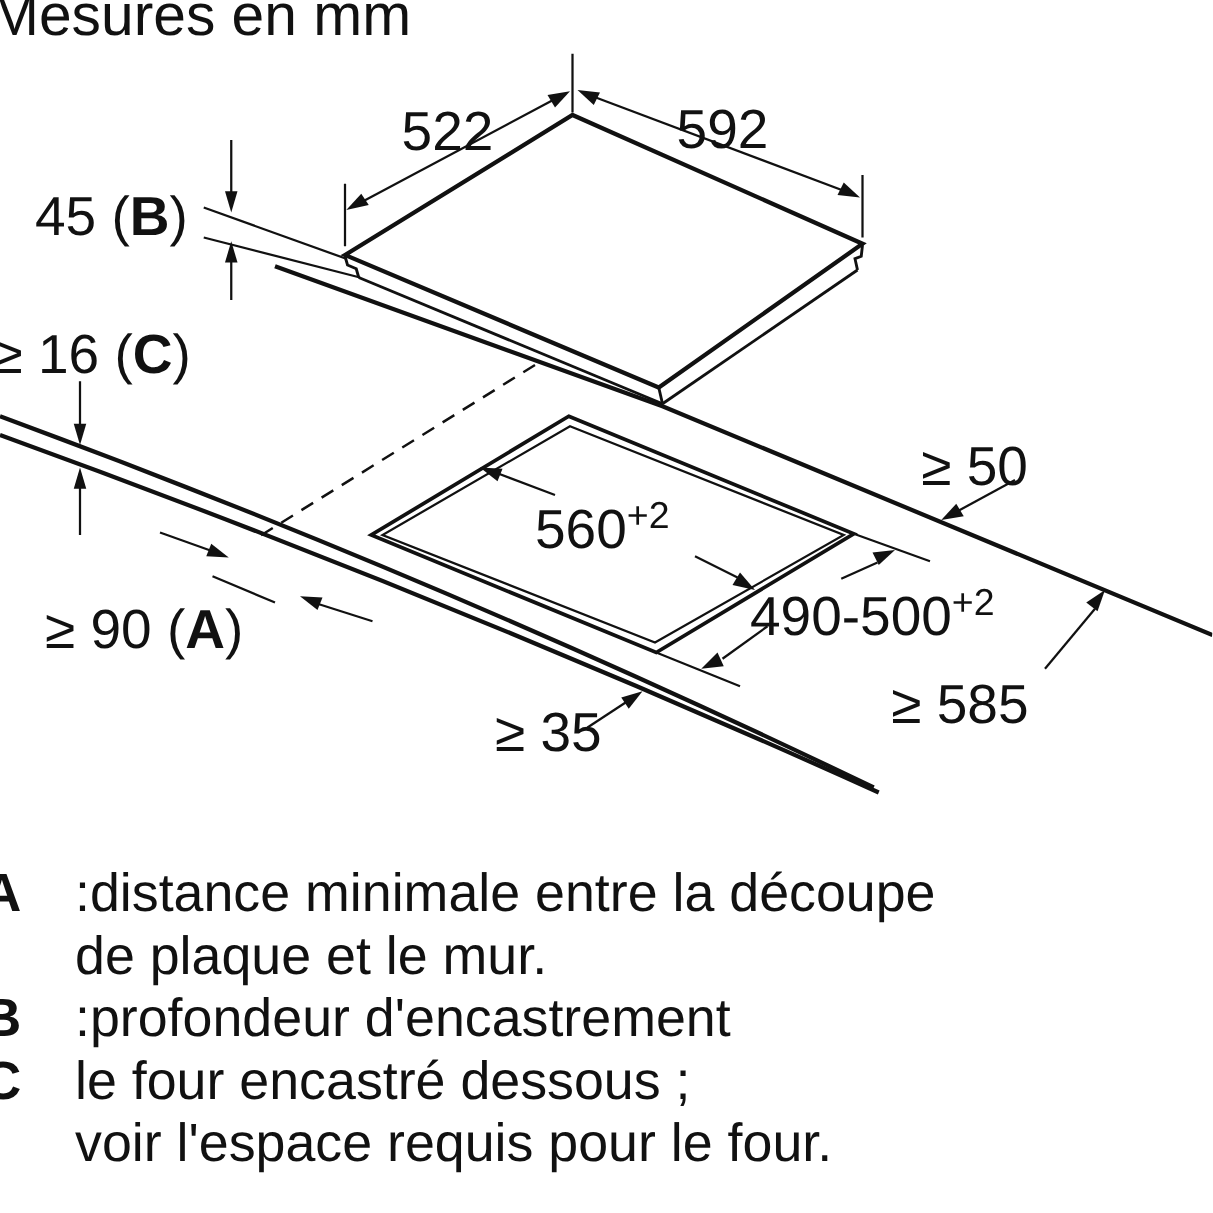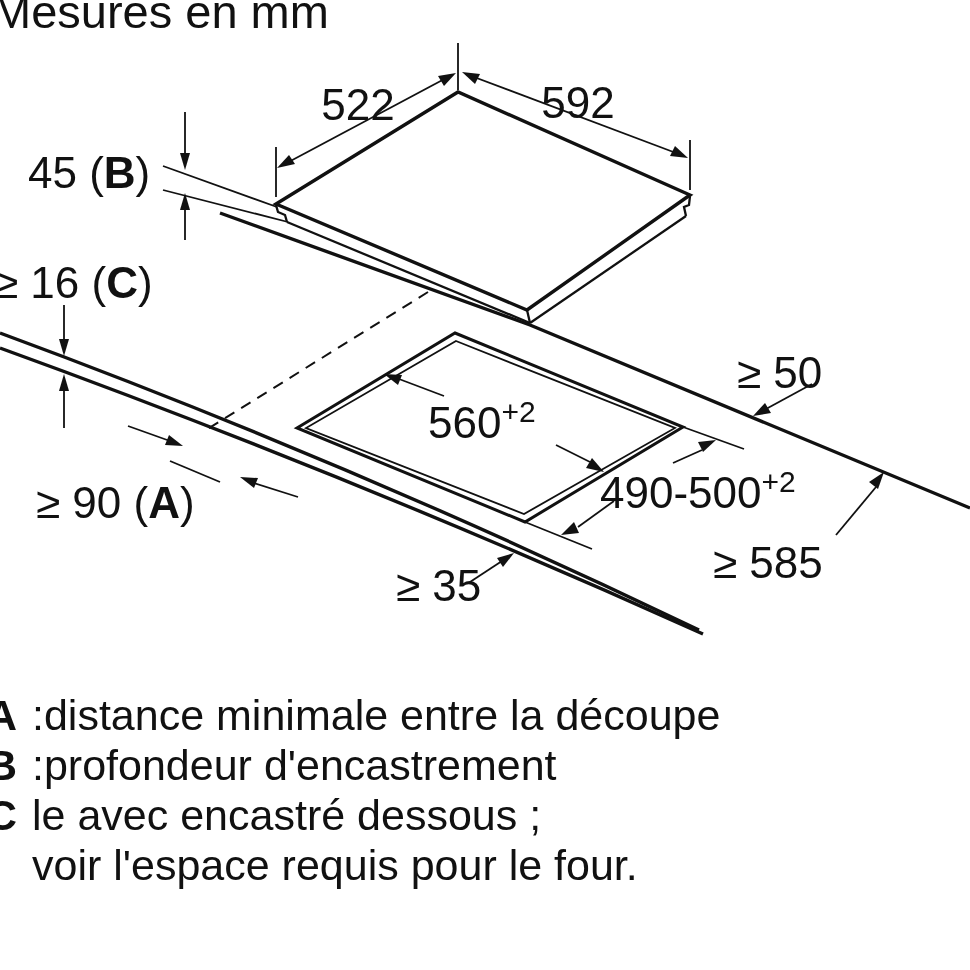--- a/index.html
+++ b/index.html
@@ -18,21 +18,21 @@
   }
   .legend{
     position:absolute;left:0;top:690px;width:100%;
     font-size:43px;color:#111;
   }
   .legend-item{display:flex;align-items:flex-start;}
   .legend-letter{
     flex:none;width:46px;margin-left:-14px;
     font-weight:bold;line-height:50px;
   }
-  .legend-lines{flex:1;}
+  .legend-lines{flex:1;margin-left:28px;}
   .legend-line{line-height:50px;white-space:nowrap;}
   .ln{stroke:#111;fill:none;}
   .thick{stroke-width:3.4;}
   .mid{stroke-width:2.3;}
   .thin{stroke-width:1.8;}
   .head{fill:#111;stroke:none;}
   .dimtext{font-family:"Liberation Sans",sans-serif;font-size:44px;fill:#111;}
   .sup{font-size:30px;}
 </style>
 </head>
@@ -147,30 +147,31 @@
 
   </svg>
 
   <div class="title">Mesures en mm</div>
 
   <div class="legend">
     <div class="legend-item">
       <div class="legend-letter">A</div>
       <div class="legend-lines">
         <div class="legend-line">:distance minimale entre la découpe</div>
+        <div class="legend-line">de plaque et le mur.</div>
       </div>
     </div>
     <div class="legend-item">
       <div class="legend-letter">B</div>
       <div class="legend-lines">
         <div class="legend-line">:profondeur d'encastrement</div>
       </div>
     </div>
     <div class="legend-item">
       <div class="legend-letter">C</div>
       <div class="legend-lines">
-        <div class="legend-line">le avec encastré dessous ;</div>
+        <div class="legend-line">le four encastré dessous ;</div>
         <div class="legend-line">voir l'espace requis pour le four.</div>
       </div>
     </div>
   </div>
 
 </div>
 
 </body></html>

